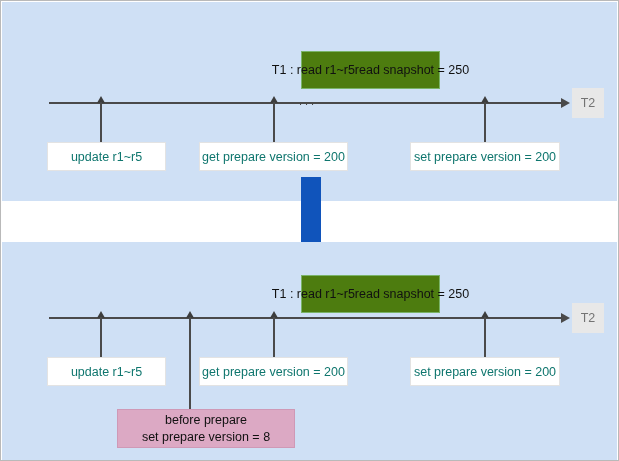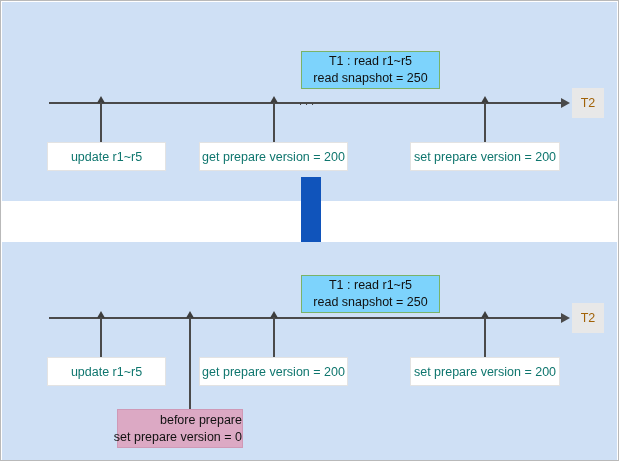--- a/index.html
+++ b/index.html
@@ -84,25 +84,25 @@
     box-sizing: border-box;
     display: flex;
     align-items: center;
     justify-content: center;
     font-size: 12.5px;
     color: #0f766e;
     white-space: nowrap;
   }
   .note-green {
     position: absolute;
-    background: #7dd3fc;
+    background: #4d7c0f;
     border: 1px solid #7ab368;
     box-sizing: border-box;
     display: flex;
-    flex-direction: column;
+    flex-direction: row;
     align-items: center;
     justify-content: center;
     font-size: 12.5px;
     color: #111111;
     line-height: 1.35;
     white-space: nowrap;
   }
   .note-pink {
     position: absolute;
     background: #dca9c4;
@@ -117,21 +117,21 @@
     line-height: 1.35;
     white-space: nowrap;
   }
   .axis-name {
     position: absolute;
     background: #e8e8e8;
     display: flex;
     align-items: center;
     justify-content: center;
     font-size: 12.5px;
-    color: #a16207;
+    color: #737373;
   }
 
   
   .blue-arrow-shaft {
     position: absolute;
     background: #1054bb;
   }
   .blue-arrow-head {
     position: absolute;
     width: 0;
@@ -197,21 +197,21 @@
     <div class="tick-head" style="left:268px; top:69px;"></div>
     <div class="tick" style="left:271px; top:75px; height:40px;"></div>
 
     <div class="tick-head" style="left:479px; top:69px;"></div>
     <div class="tick" style="left:482px; top:75px; height:40px;"></div>
 
     <div class="label-box" style="left:45px; top:115px; width:119px; height:29px;">update r1~r5</div>
     <div class="label-box" style="left:197px; top:115px; width:149px; height:29px;">get prepare version = 200</div>
     <div class="label-box" style="left:408px; top:115px; width:150px; height:29px;">set prepare version = 200</div>
 
-    <div class="note-pink" style="left:115px; top:167px; width:126px; height:39px;align-items:flex-end;">
+    <div class="note-pink" style="left:115px; top:167px; width:178px; height:39px;">
       <span>before prepare</span>
-      <span>set prepare version = 0</span>
+      <span>set prepare version = 8</span>
     </div>
 
     <div class="axis-name" style="left:570px; top:61px; width:32px; height:30px;">T2</div>
   </div>
 
 </div>
 
 </body></html>

